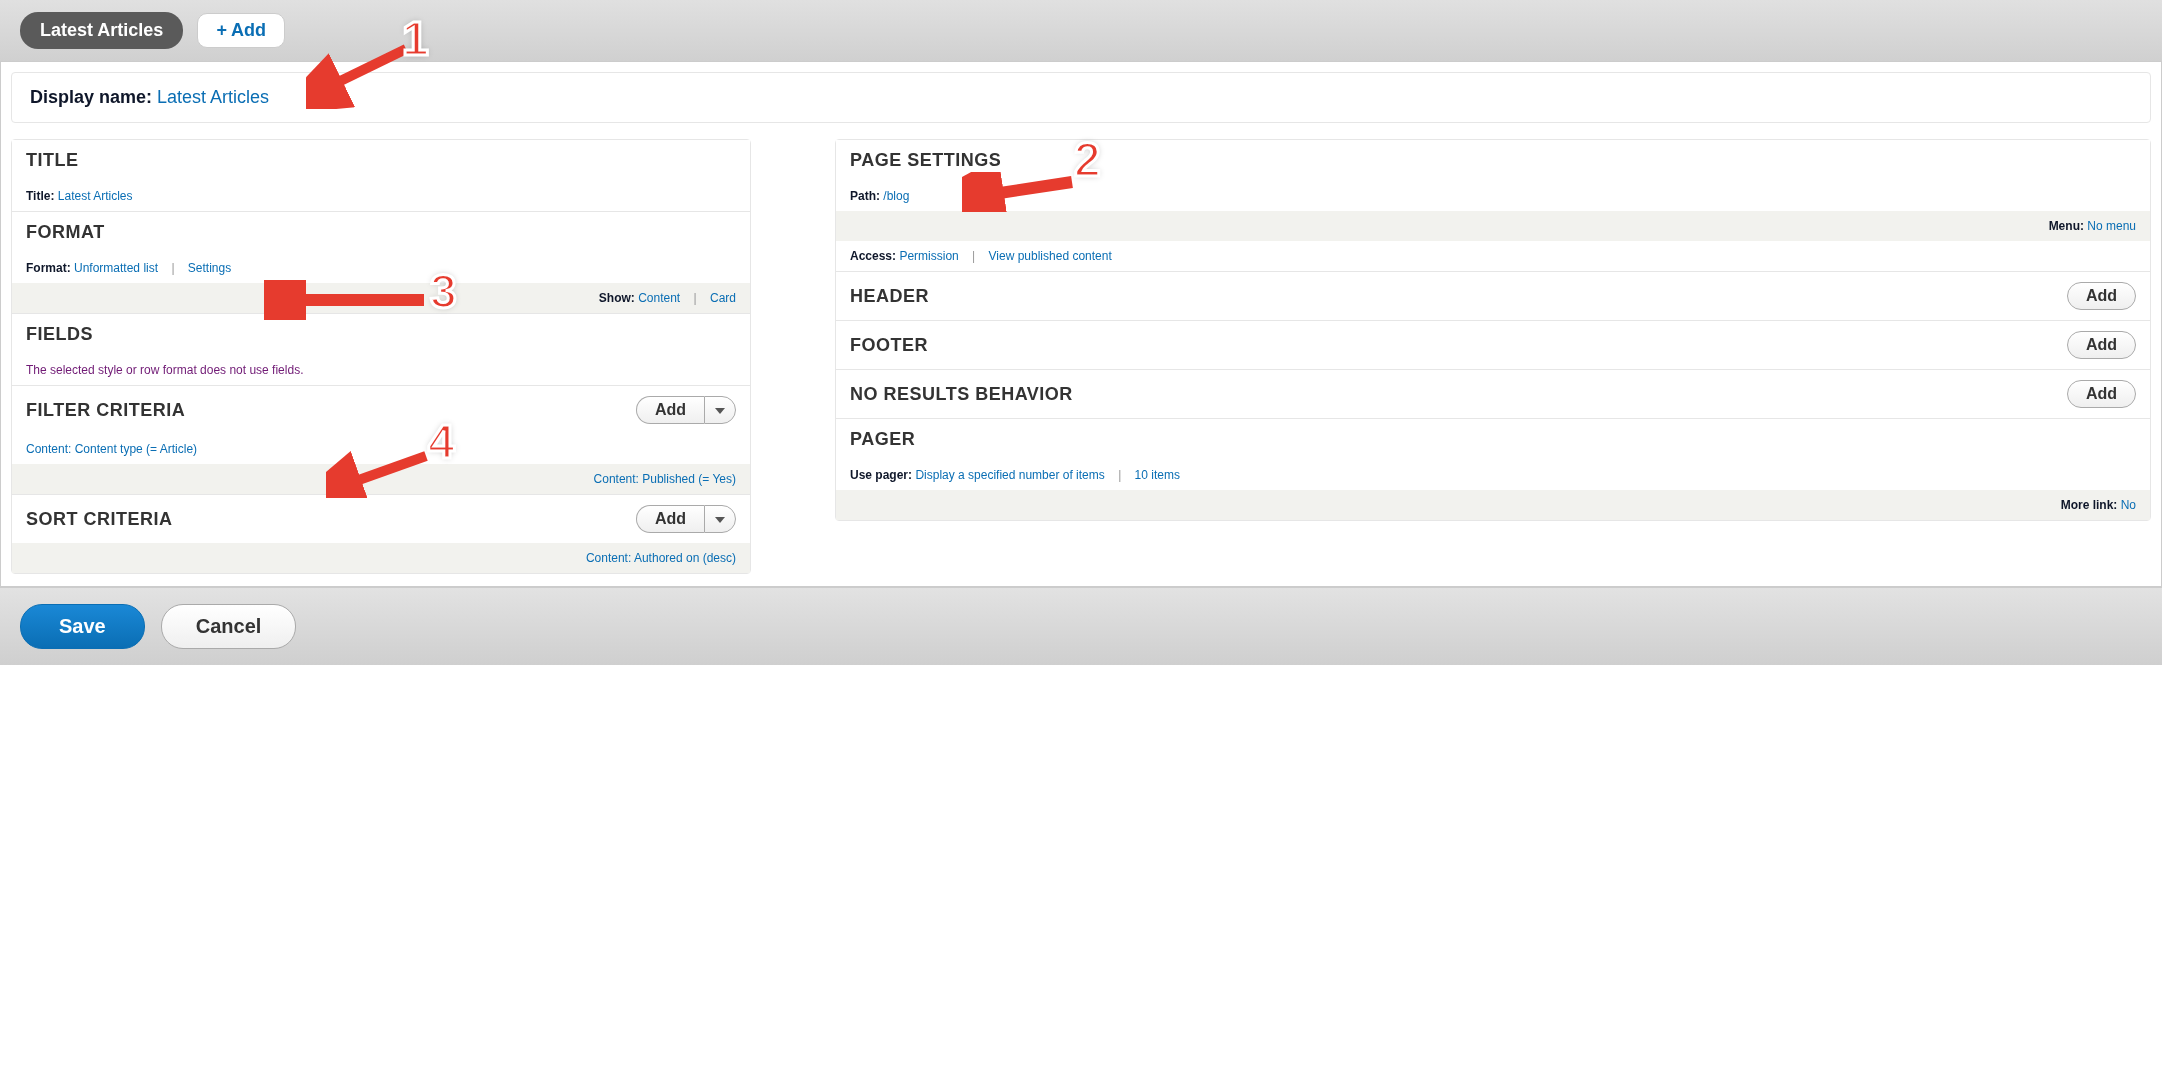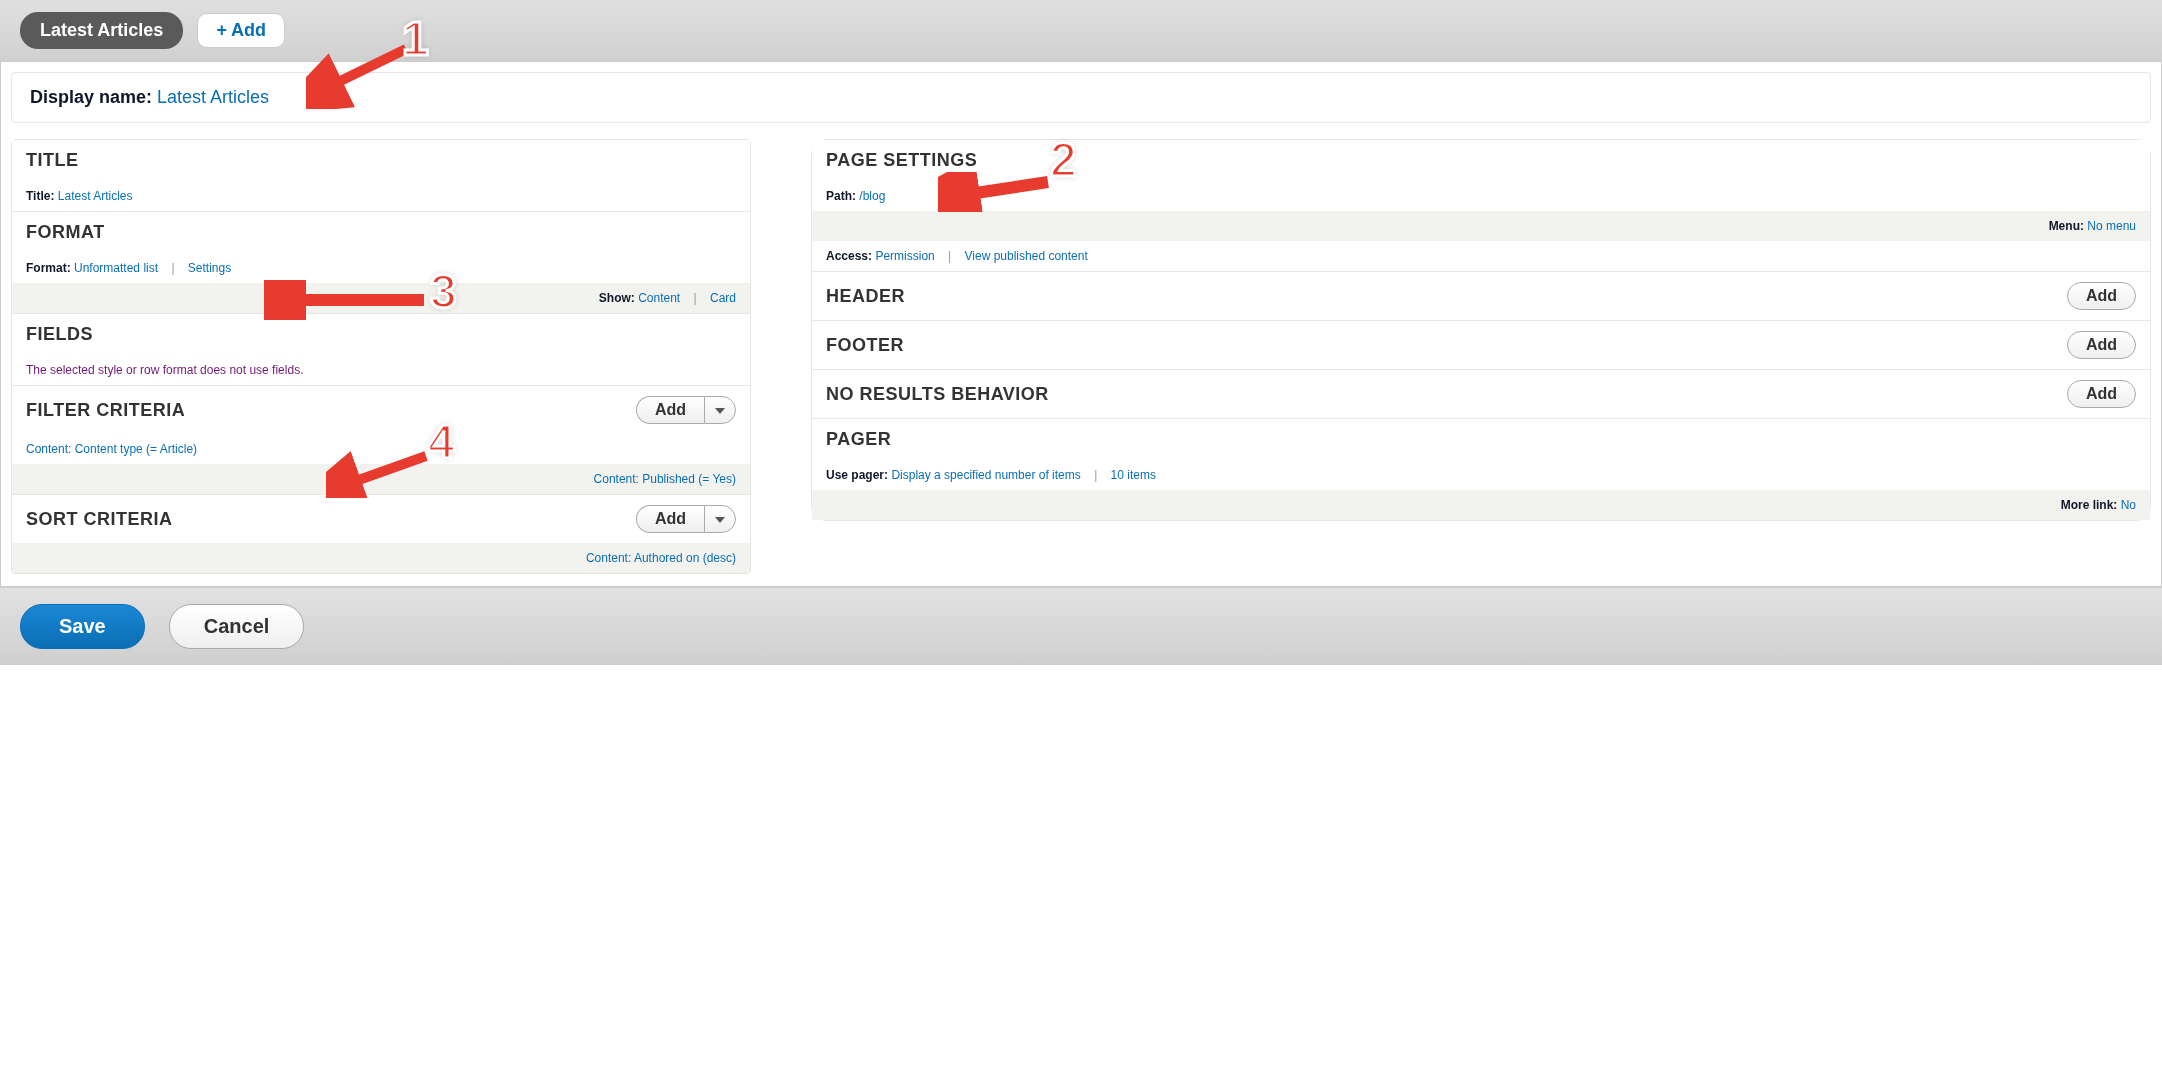--- a/index.html
+++ b/index.html
@@ -51,26 +51,26 @@
     border: 1px solid #e6e6e6;
     border-radius: 4px;
     margin: 8px 8px 16px 8px;
     background:#fff;
     position: relative;
   }
   .label-strong { font-weight: 700; color:#0f172a; }
   a.link { color:#0a6eb4; text-decoration: none; }
   .columns {
     display: flex;
-    gap: 60px;
+    gap: 84px;
     padding: 0 8px 10px 8px;
     align-items: flex-start;
   }
   .col-left { flex: 0 0 740px; border:1px solid #e6e6e6; border-radius:4px; }
-  .col-right { flex: 1; border:1px solid #e6e6e6; border-radius:15px; }
+  .col-right { flex: 1; border:1px solid #e6e6e6; border-radius:4px; }
   .section { border-bottom: 1px solid #e6e6e6; }
   .section:last-child { border-bottom: none; }
   .section-header {
     display: flex;
     align-items: center;
     justify-content: space-between;
     padding: 10px 14px;
     font-weight: 800;
     font-size: 18px;
     letter-spacing: 0.5px;
@@ -107,21 +107,21 @@
     border-left:5px solid transparent;
     border-right:5px solid transparent;
     border-top:6px solid #555;
     vertical-align:middle;
   }
   .bottom-bar {
     background: #d4d4d4;
     background: linear-gradient(to bottom, #e2e2e2 0%, #cfcfcf 100%);
     padding: 16px 20px;
     display:flex;
-    gap: 24px;
+    gap: 16px;
     border-top:1px solid #ccc;
   }
   .save-btn {
     background: linear-gradient(to bottom, #1a88d6, #0a6eb4);
     color:#fff;
     border:1px solid #0a6eb4;
     border-radius: 22px;
     padding: 10px 38px;
     font-size: 20px;
     font-weight: 700;

